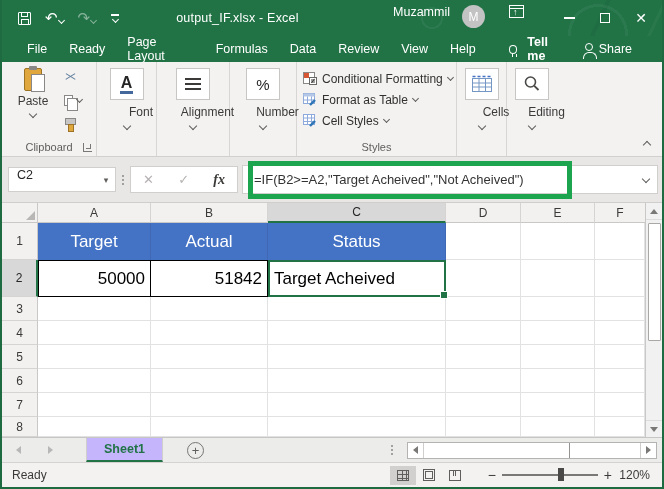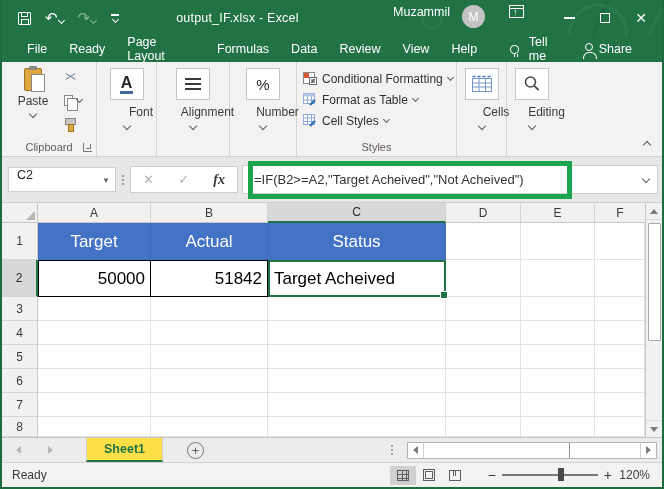--- a/index.html
+++ b/index.html
@@ -43,21 +43,21 @@
   .rdo-icon::after{ content:"↑"; position:absolute; left:3px; top:1px; font-size:9px; color:#fff;}
   .win-btn{ width:30px; height:26px; display:flex; align-items:center; justify-content:center; margin-right:6px;}
   .min-glyph{ width:11px; height:1.4px; background:#fff; }
   .max-glyph{ width:10px; height:10px; border:1.3px solid #fff; }
   .close-glyph{ font-size:14px; color:#fff; }
 
   
   .tabbar{ height:26px; background:#217346; display:flex; align-items:stretch; padding-left:14px; color:#fff; font-size:12.5px;}
   .rtab{ display:flex; align-items:center; padding:0 11px; cursor:default;}
   .rtab.active{ background:#f5f8f5; color:#1e6b41; font-weight:700;}
-  .tellme{ display:flex; align-items:center; gap:10px; padding:0 10px; margin-left:12px;}
+  .tellme{ display:flex; align-items:center; gap:10px; padding:0 10px; margin-left:12px;font-weight:bold;}
   .bulb{ width:9px; height:9px; border:1.2px solid #fff; border-radius:50%; position:relative;}
   .bulb::after{ content:""; position:absolute; left:2.5px; bottom:-4px; width:2.5px; height:3px; border-left:1.2px solid #fff; border-right:1.2px solid #fff;}
   .share-tab{ margin-left:auto; margin-right:22px; display:flex; align-items:center; gap:6px; padding:0 8px;}
   .person{ width:8px; height:8px; border:1.2px solid #fff; border-radius:50%; position:relative; margin-top:-5px;}
   .person::after{ content:""; position:absolute; left:-3px; top:8px; width:12px; height:6px;
     border:1.2px solid #fff; border-bottom:none; border-radius:6px 6px 0 0;}
 
   
   .ribbon{ height:95px; background:#f3f2f1; border-bottom:1px solid #d2d0ce; display:flex; position:relative; font-size:12px; color:#3b3a39;}
   .rgroup{ border-right:1px solid #d8d6d4; position:relative; flex-shrink:0;}
@@ -143,21 +143,21 @@
   .varr.down{ margin-top:auto; border-top:1px solid #dcdcdc; border-bottom:none;}
   .tri-up{ border-left:4px solid transparent; border-right:4px solid transparent; border-bottom:5px solid #7a7877;}
   .tri-down{ border-left:4px solid transparent; border-right:4px solid transparent; border-top:5px solid #7a7877;}
   .tri-left{ border-top:4px solid transparent; border-bottom:4px solid transparent; border-right:5px solid #7a7877;}
   .tri-right{ border-top:4px solid transparent; border-bottom:4px solid transparent; border-left:5px solid #7a7877;}
   .vthumb{ width:13px; height:118px; background:#fff; border:1px solid #a9a8a7; border-radius:1px; margin-top:3px;}
 
   
   .sheetbar{ height:25px; background:#ececeb; border-top:1px solid #c8c6c4; display:flex; align-items:stretch; font-size:12.5px;}
   .snav{ width:32px; display:flex; align-items:center; justify-content:center; opacity:.45;}
-  .stab{ background:#fde047; border-left:1px solid #d0cecd; border-right:1px solid #d0cecd; border-bottom:2.5px solid #217346;
+  .stab{ background:#c4b5fd; border-left:1px solid #d0cecd; border-right:1px solid #d0cecd; border-bottom:2.5px solid #217346;
     color:#217346; font-weight:700; padding:0 17px; display:flex; align-items:center; margin-left:20px;}
   .addsheet{ width:17px; height:17px; border:1px solid #767674; border-radius:50%; color:#605e5c;
     display:flex; align-items:center; justify-content:center; font-size:13px; line-height:1; align-self:center; margin-left:24px;}
   .sb-dots{ margin-left:auto; align-self:center; margin-right:8px;}
   .hscroll{ width:250px; align-self:center; height:17px; background:#fff; border:1px solid #b5b3b1; display:flex; margin-right:5px;}
   .harr{ width:16px; display:flex; align-items:center; justify-content:center;}
   .harr.l{ border-right:1px solid #d0cecd;}
   .harr.r{ margin-left:auto; border-left:1px solid #d0cecd;}
   .hthumb{ width:146px; background:#fff; border-right:1px solid #949392; display:flex; align-items:center;}
 

